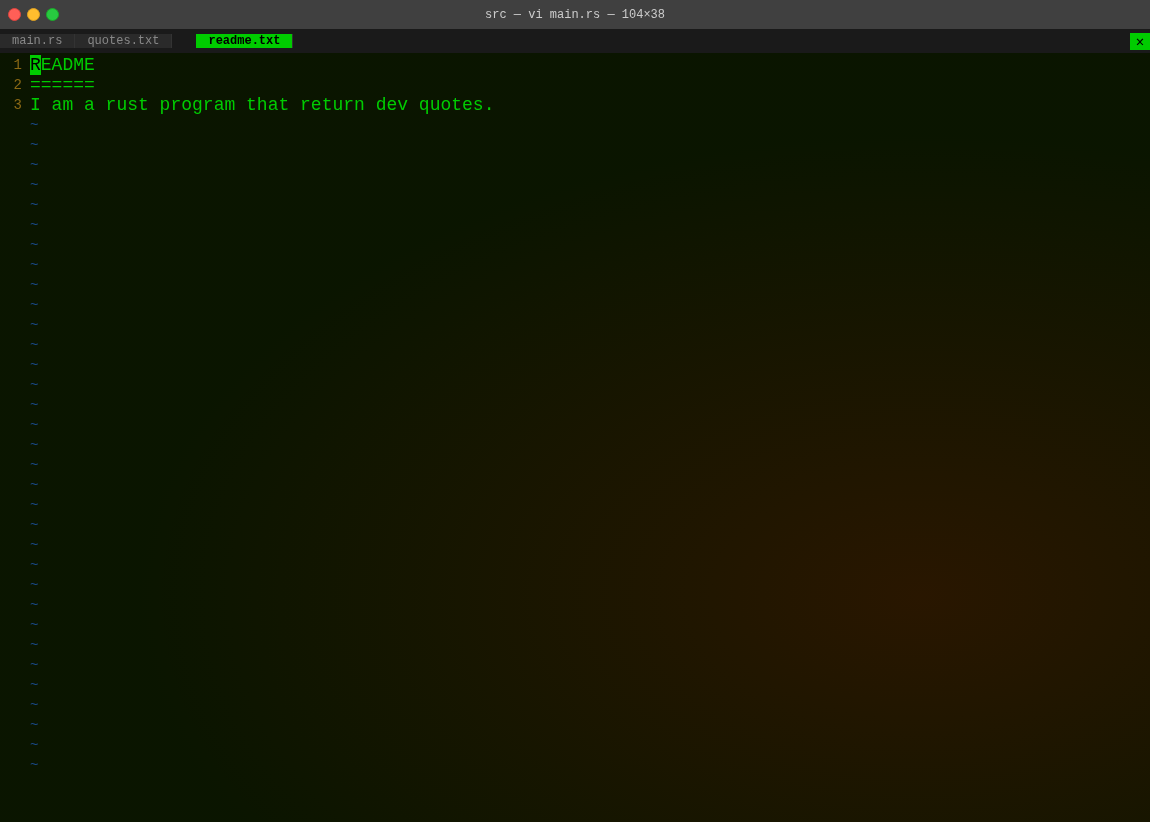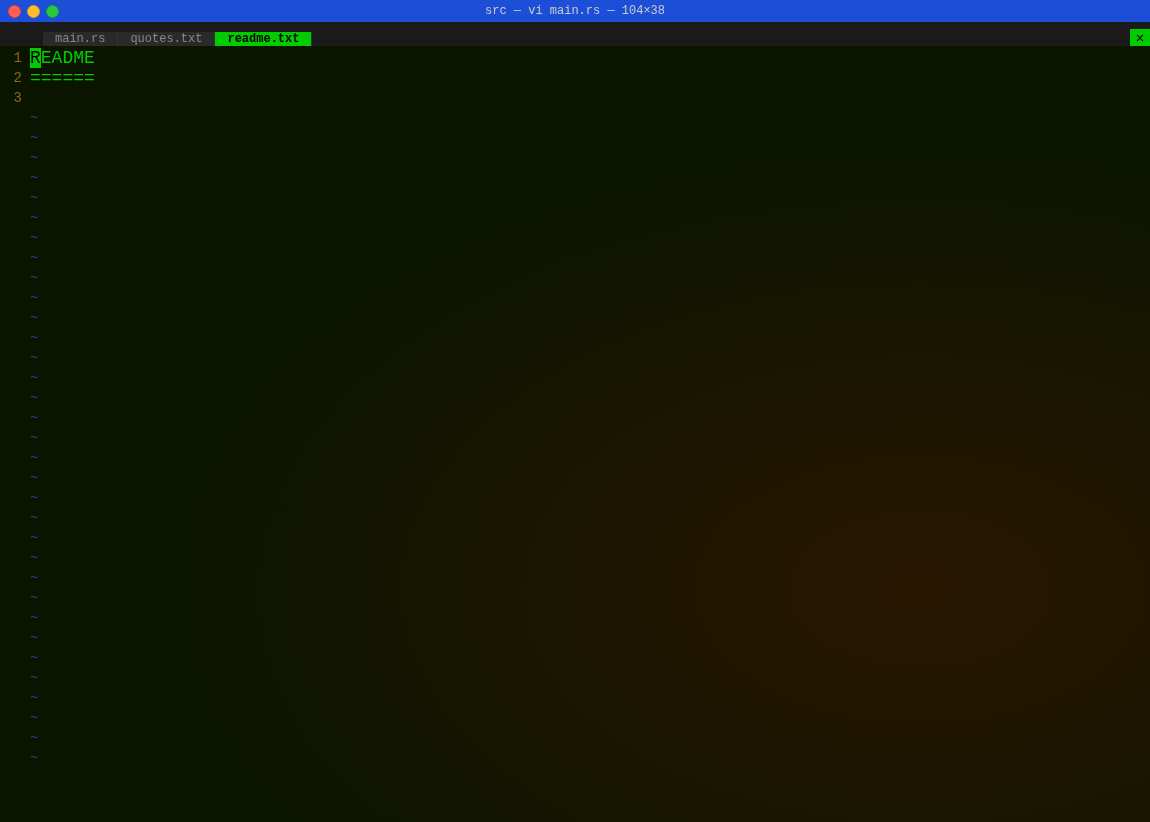--- a/index.html
+++ b/index.html
@@ -12,22 +12,22 @@
       width: 1150px;
       height: 822px;
       background: #1a0a00;
       font-family: 'Courier New', Courier, monospace;
       overflow: hidden;
     }
 
     
     .title-bar {
       width: 100%;
-      height: 22px;
-      background: #1d4ed8;
+      height: 29px;
+      background: #404040;
       display: flex;
       align-items: center;
       position: relative;
     }
 
     .traffic-lights {
       display: flex;
       align-items: center;
       gap: 6px;
       padding-left: 8px;
@@ -51,22 +51,21 @@
       font-size: 12px;
       white-space: nowrap;
     }
 
     
     .tab-bar {
       width: 100%;
       height: 24px;
       background: #1a1a1a;
       display: flex;
-      align-items: flex-end;
-      padding-left: 43px;
+      align-items: center;
     }
 
     .tab {
       padding: 0 12px;
       font-size: 12px;
       display: flex;
       align-items: center;
       cursor: pointer;
       border-right: 1px solid #333;
       white-space: nowrap;
@@ -74,20 +73,21 @@
 
     .tab.inactive {
       background: #2a2a2a;
       color: #888888;
     }
 
     .tab.active {
       background: #00cc00;
       color: #000000;
       font-weight: bold;
+      margin-left: 24px;
     }
 
     .tab-spacer {
       flex: 1;
       background: #00cc00;
     }
 
     .close-btn {
       background: #00cc00;
       color: #000;
@@ -211,20 +211,21 @@
       </span>
     </div>
 
     <div class="line">
       <span class="line-number">2</span>
       <span class="line-content heading-underline">======</span>
     </div>
 
     <div class="line">
       <span class="line-number">3</span>
+      <span class="line-content">I am a rust program that return dev quotes.</span>
     </div>
 
     <div id="tilde-container">
         <div class="tilde-line">
           <span class="tilde-number"></span>
           <span class="tilde-char">~</span>
         </div>
         <div class="tilde-line">
           <span class="tilde-number"></span>
           <span class="tilde-char">~</span>

